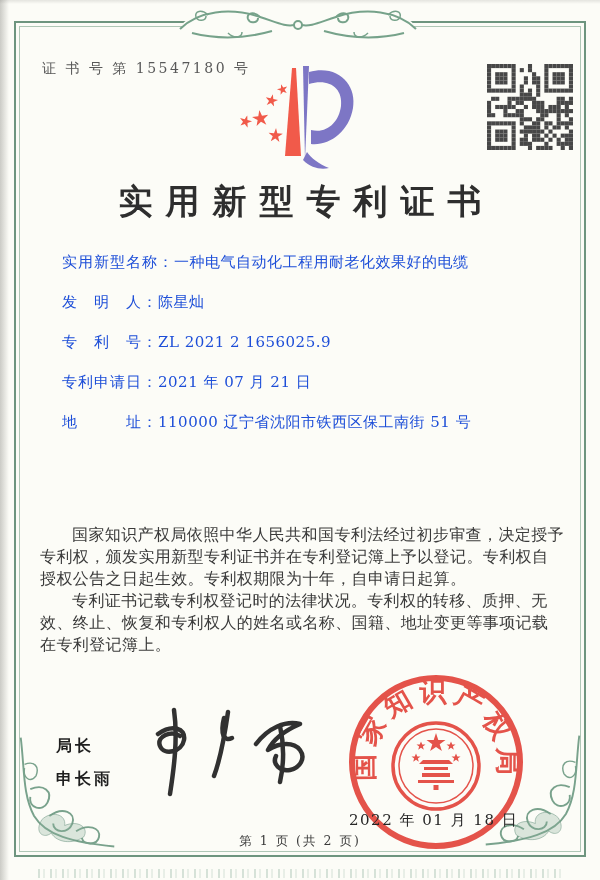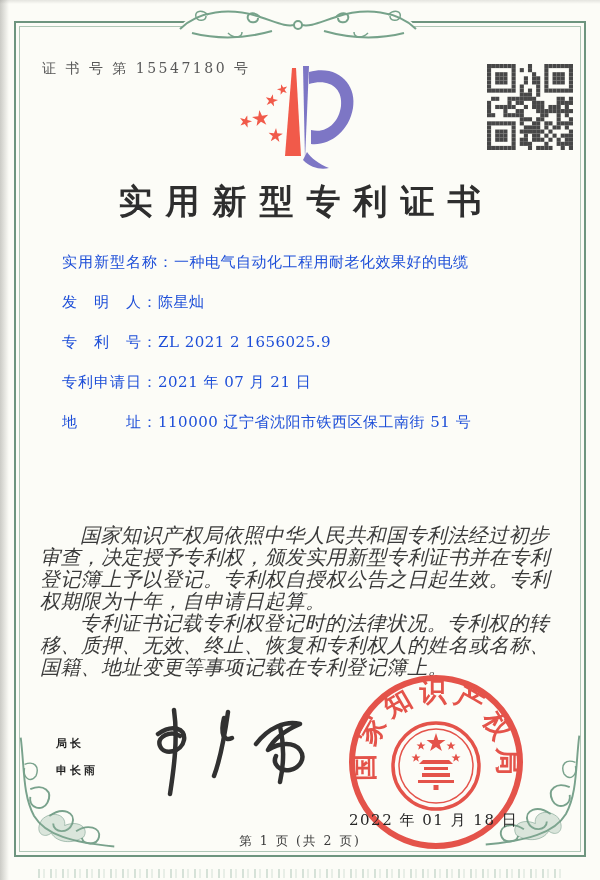--- a/index.html
+++ b/index.html
@@ -40,26 +40,26 @@
   .title{position:absolute;left:0;right:0;top:179px;text-align:center;z-index:3;
     font-size:34px;font-weight:600;letter-spacing:13px;text-indent:13px;color:#2e2e2e;}
 
   .fields{position:absolute;left:62px;top:249px;right:26px;z-index:3;font-size:15px;color:#1d4ed8;}
   .field-row{height:26px;line-height:26px;margin-bottom:14px;white-space:nowrap;}
   .field-label{letter-spacing:1px;}
   .field-value{letter-spacing:.5px;}
   .field-col-a{display:inline-block;width:256px;}
 
   .body-paras{position:absolute;left:40px;right:36px;top:524px;z-index:3;
-    font-size:20px;line-height:22px;font-style:italic;color:#3a3a3a;letter-spacing:.4px;}
+    font-size:16px;line-height:22px;color:#3a3a3a;letter-spacing:.4px;}
   .body-paras p{margin:0;text-indent:2em;}
 
   .signoff{position:absolute;left:56px;top:736px;z-index:4;
     font-family:"Liberation Sans","DejaVu Sans",sans-serif;font-weight:600;
-    font-size:11px;letter-spacing:3px;color:#1f1f1f;}
+    font-size:16px;letter-spacing:3px;color:#1f1f1f;}
   .signoff div{margin-bottom:12px;}
 
   .signature{position:absolute;left:128px;top:700px;width:200px;height:100px;z-index:5;}
 
   .seal{position:absolute;left:346px;top:672px;width:180px;height:180px;z-index:5;opacity:.92;}
   .seal-date{position:absolute;left:349px;top:811px;z-index:6;font-size:15px;letter-spacing:1.5px;color:#262626;}
 
   .footer{position:absolute;left:0;right:0;top:833px;text-align:center;z-index:3;
     font-size:12.5px;letter-spacing:2px;color:#3a3a3a;}
 </style>

